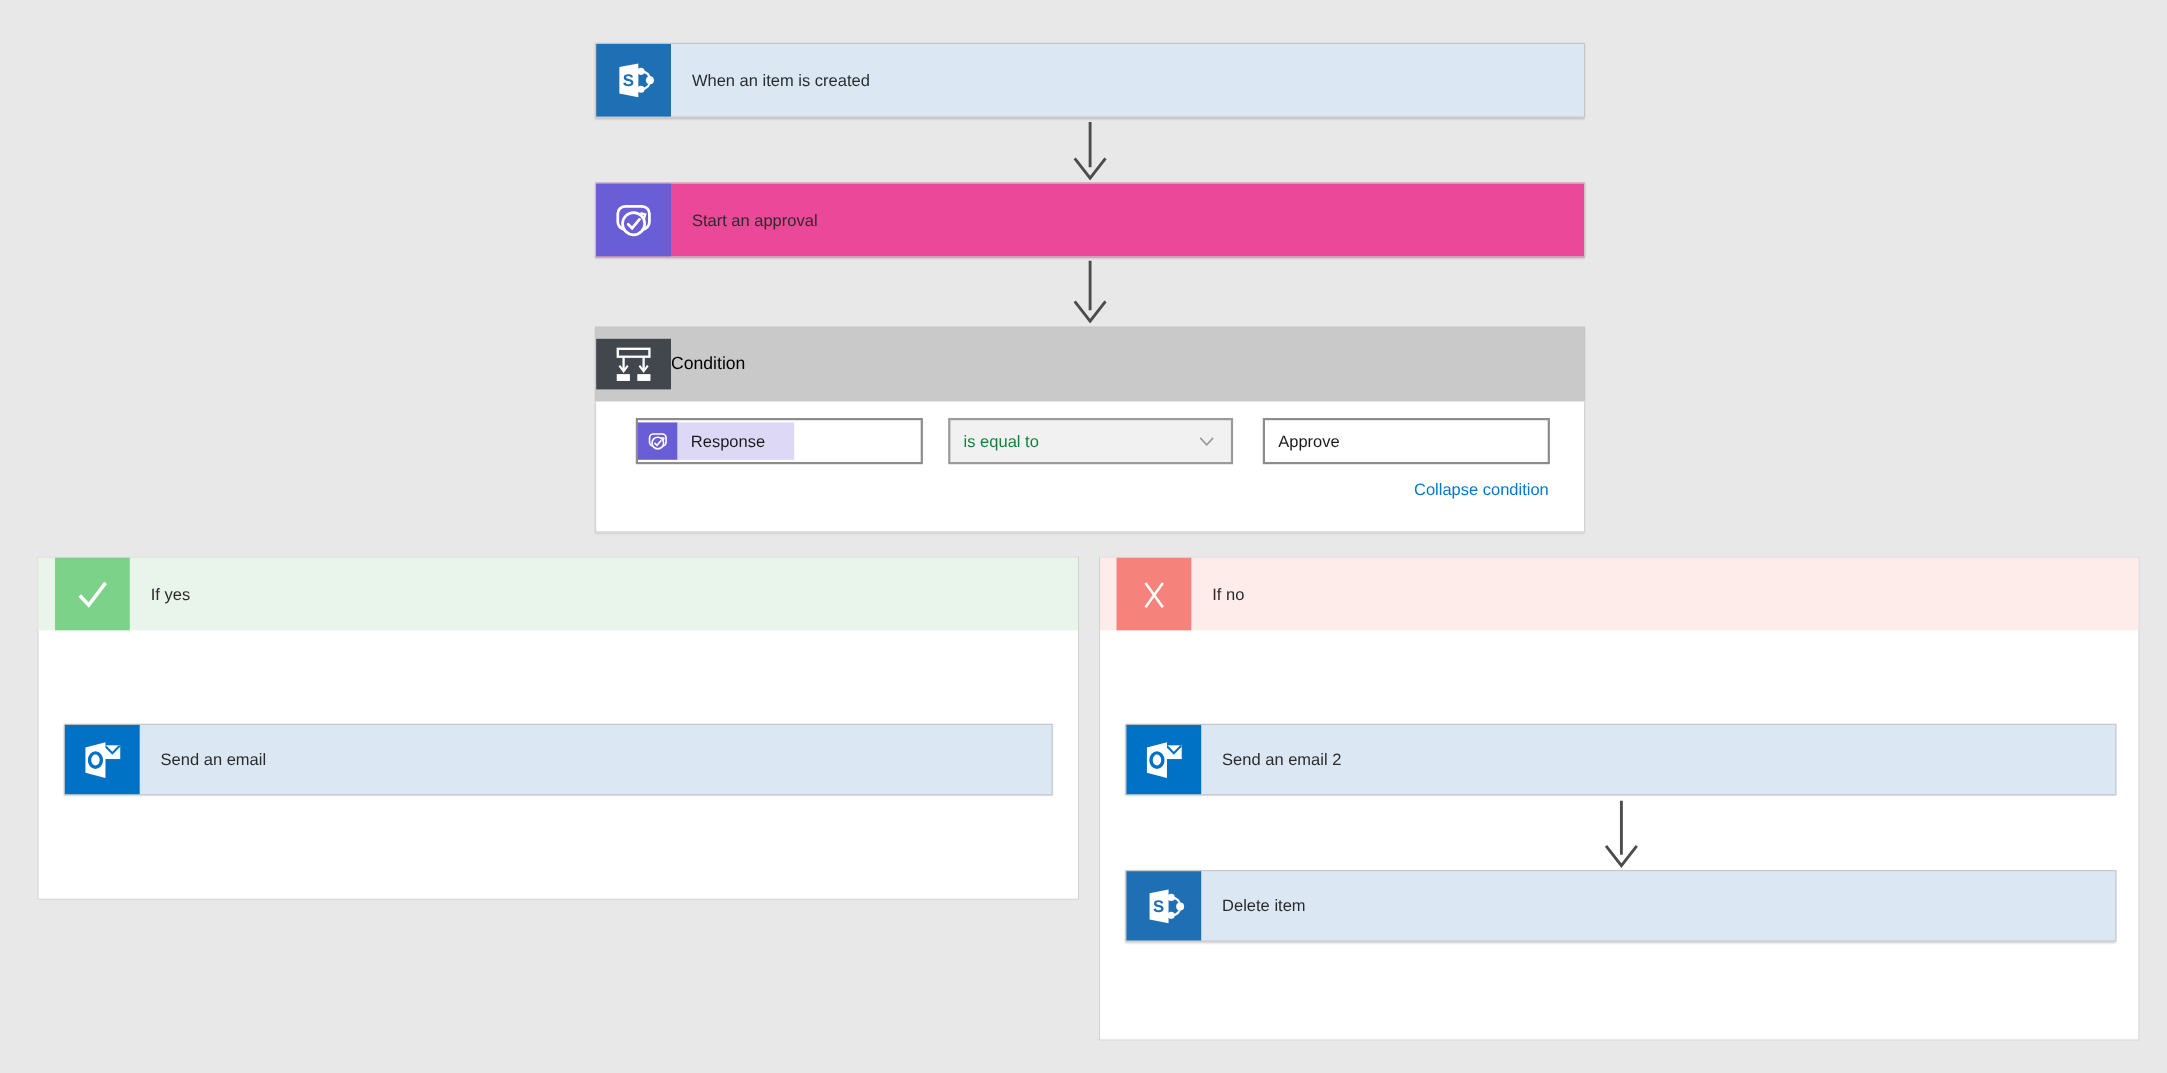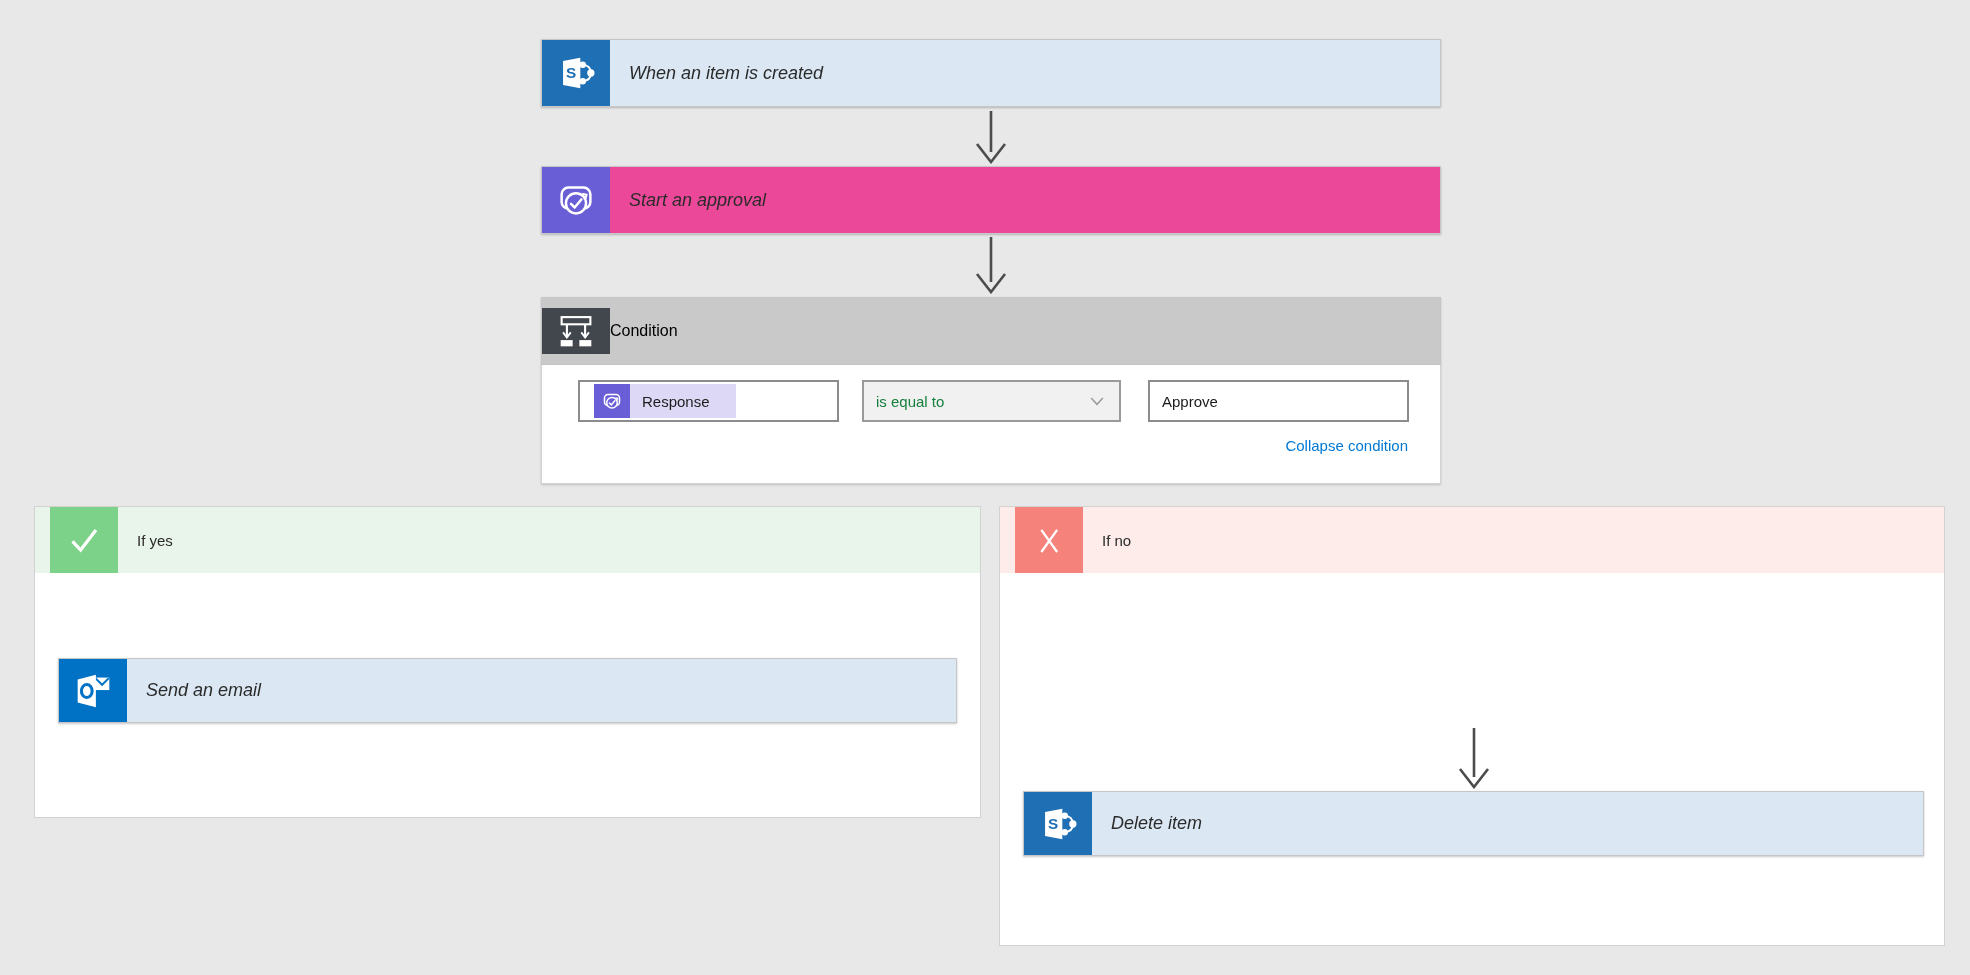--- a/index.html
+++ b/index.html
@@ -4,21 +4,21 @@
 <style>
   html,body{margin:0;padding:0;}
   body{font-family:"Liberation Sans","DejaVu Sans",sans-serif;background:#e8e8e8;}
   .canvas{position:relative;width:1970px;height:975px;background:#e8e8e8;overflow:hidden;}
 
   
   .card{position:absolute;display:flex;box-sizing:border-box;cursor:pointer;
         border:1px solid #c6c6c6;box-shadow:0 1px 2px rgba(0,0,0,.22);}
   .card .icon-box{flex:0 0 68px;display:flex;align-items:center;justify-content:center;}
   .card .card-label{flex:1;display:flex;align-items:center;padding-left:19px;
-        font-size:18px;color:#2b2b2b;white-space:nowrap;font-style:italic;}
+        font-size:15px;color:#2b2b2b;white-space:nowrap;}
 
   .bg-sharepoint{background:#1f6fb5;}
   .bg-approvals{background:#6a5ed6;}
   .bg-outlook{background:#0072c6;}
   .bg-condition{background:#42474e;}
   .bg-yes{background:#7cd289;}
   .bg-no{background:#f5837b;}
 
   .fill-blue{background:#dbe8f4;}
   .fill-lavender{background:#ec4899;}
@@ -26,21 +26,21 @@
   .fill-green{background:#e9f4ea;}
   .fill-pink{background:#fdecea;}
 
   
   .condition-wrap{position:absolute;left:541px;top:297px;width:900px;}
   .condition-header{position:relative;display:flex;height:68px;cursor:pointer;
         border:1px solid #c6c6c6;box-sizing:border-box;box-shadow:0 1px 2px rgba(0,0,0,.18);align-items:center;}
   .condition-body{position:relative;height:119px;background:#fff;border:1px solid #d3d3d3;
         border-top:none;box-sizing:border-box;box-shadow:0 1px 2px rgba(0,0,0,.18);}
   .field{position:absolute;top:15px;height:42px;box-sizing:border-box;display:flex;align-items:center;}
-  .response-box{left:36px;width:261px;background:#fff;border:2px solid #8c8c8c;padding:14px;cursor:text;}
+  .response-box{left:36px;width:261px;background:#fff;border:2px solid #8c8c8c;padding:0;cursor:text;}
   .token{display:flex;height:34px;}
   .token-icon{width:36px;display:flex;align-items:center;justify-content:center;}
   .token-label{display:flex;align-items:center;background:#dcd8f6;padding:0 26px 0 12px;
         font-size:15px;color:#1c1c1c;}
   .operator-box{left:320px;width:259px;background:#f1f1f1;border:2px solid #9a9a9a;
         padding:0 12px;font-size:15px;color:#15803d;cursor:pointer;}
   .operator-box .chev{margin-left:auto;}
   .value-box{left:606px;width:261px;background:#fff;border:2px solid #8c8c8c;}
   .value-box input{width:100%;height:100%;border:none;outline:none;background:transparent;
         font-family:inherit;font-size:15px;color:#1b1b1b;padding:0 12px;box-sizing:border-box;}
@@ -175,20 +175,31 @@
   <div class="branch" style="left:999px;top:506px;width:946px;height:440px;">
     <div class="branch-header fill-pink">
       <div class="icon-box bg-no">
         <svg width="46" height="46" viewBox="0 0 48 48">
           <path d="M16 13.5 L32.5 36.5 M32.5 13.5 L16 36.5" stroke="#fff" stroke-width="2.4" fill="none"></path>
         </svg>
       </div>
       <div class="card-label">If no</div>
     </div>
 
+    <div class="card fill-blue" style="left:23px;top:151px;width:901px;height:65px;">
+      <div class="icon-box bg-outlook">
+        <svg width="46" height="46" viewBox="0 0 48 48">
+          <rect x="26" y="10" width="15" height="13" fill="#fff"></rect>
+          <path d="M26.5 10.5 L33.5 17.5 L40.5 10.5" stroke="#0072c6" stroke-width="2" fill="none"></path>
+          <path fill="#fff" d="M8 12 L27 7 L27 41 L8 36 Z"></path>
+          <ellipse cx="17.5" cy="24" rx="5.6" ry="6.8" fill="none" stroke="#0072c6" stroke-width="3.2"></ellipse>
+        </svg>
+      </div>
+      <div class="card-label">Send an email 2</div>
+    </div>
 
     <div class="arrow" style="left:452px;top:220px;">
       <svg width="44" height="62" viewBox="0 0 44 62">
         <path d="M22 1 V50" stroke="#4c4c4c" stroke-width="2.6" fill="none"></path>
         <path d="M8 42 L22 60 L36 42" stroke="#4c4c4c" stroke-width="2.6" fill="none"></path>
       </svg>
     </div>
 
     <div class="card fill-blue" style="left:23px;top:284px;width:901px;height:65px;">
       <div class="icon-box bg-sharepoint">

